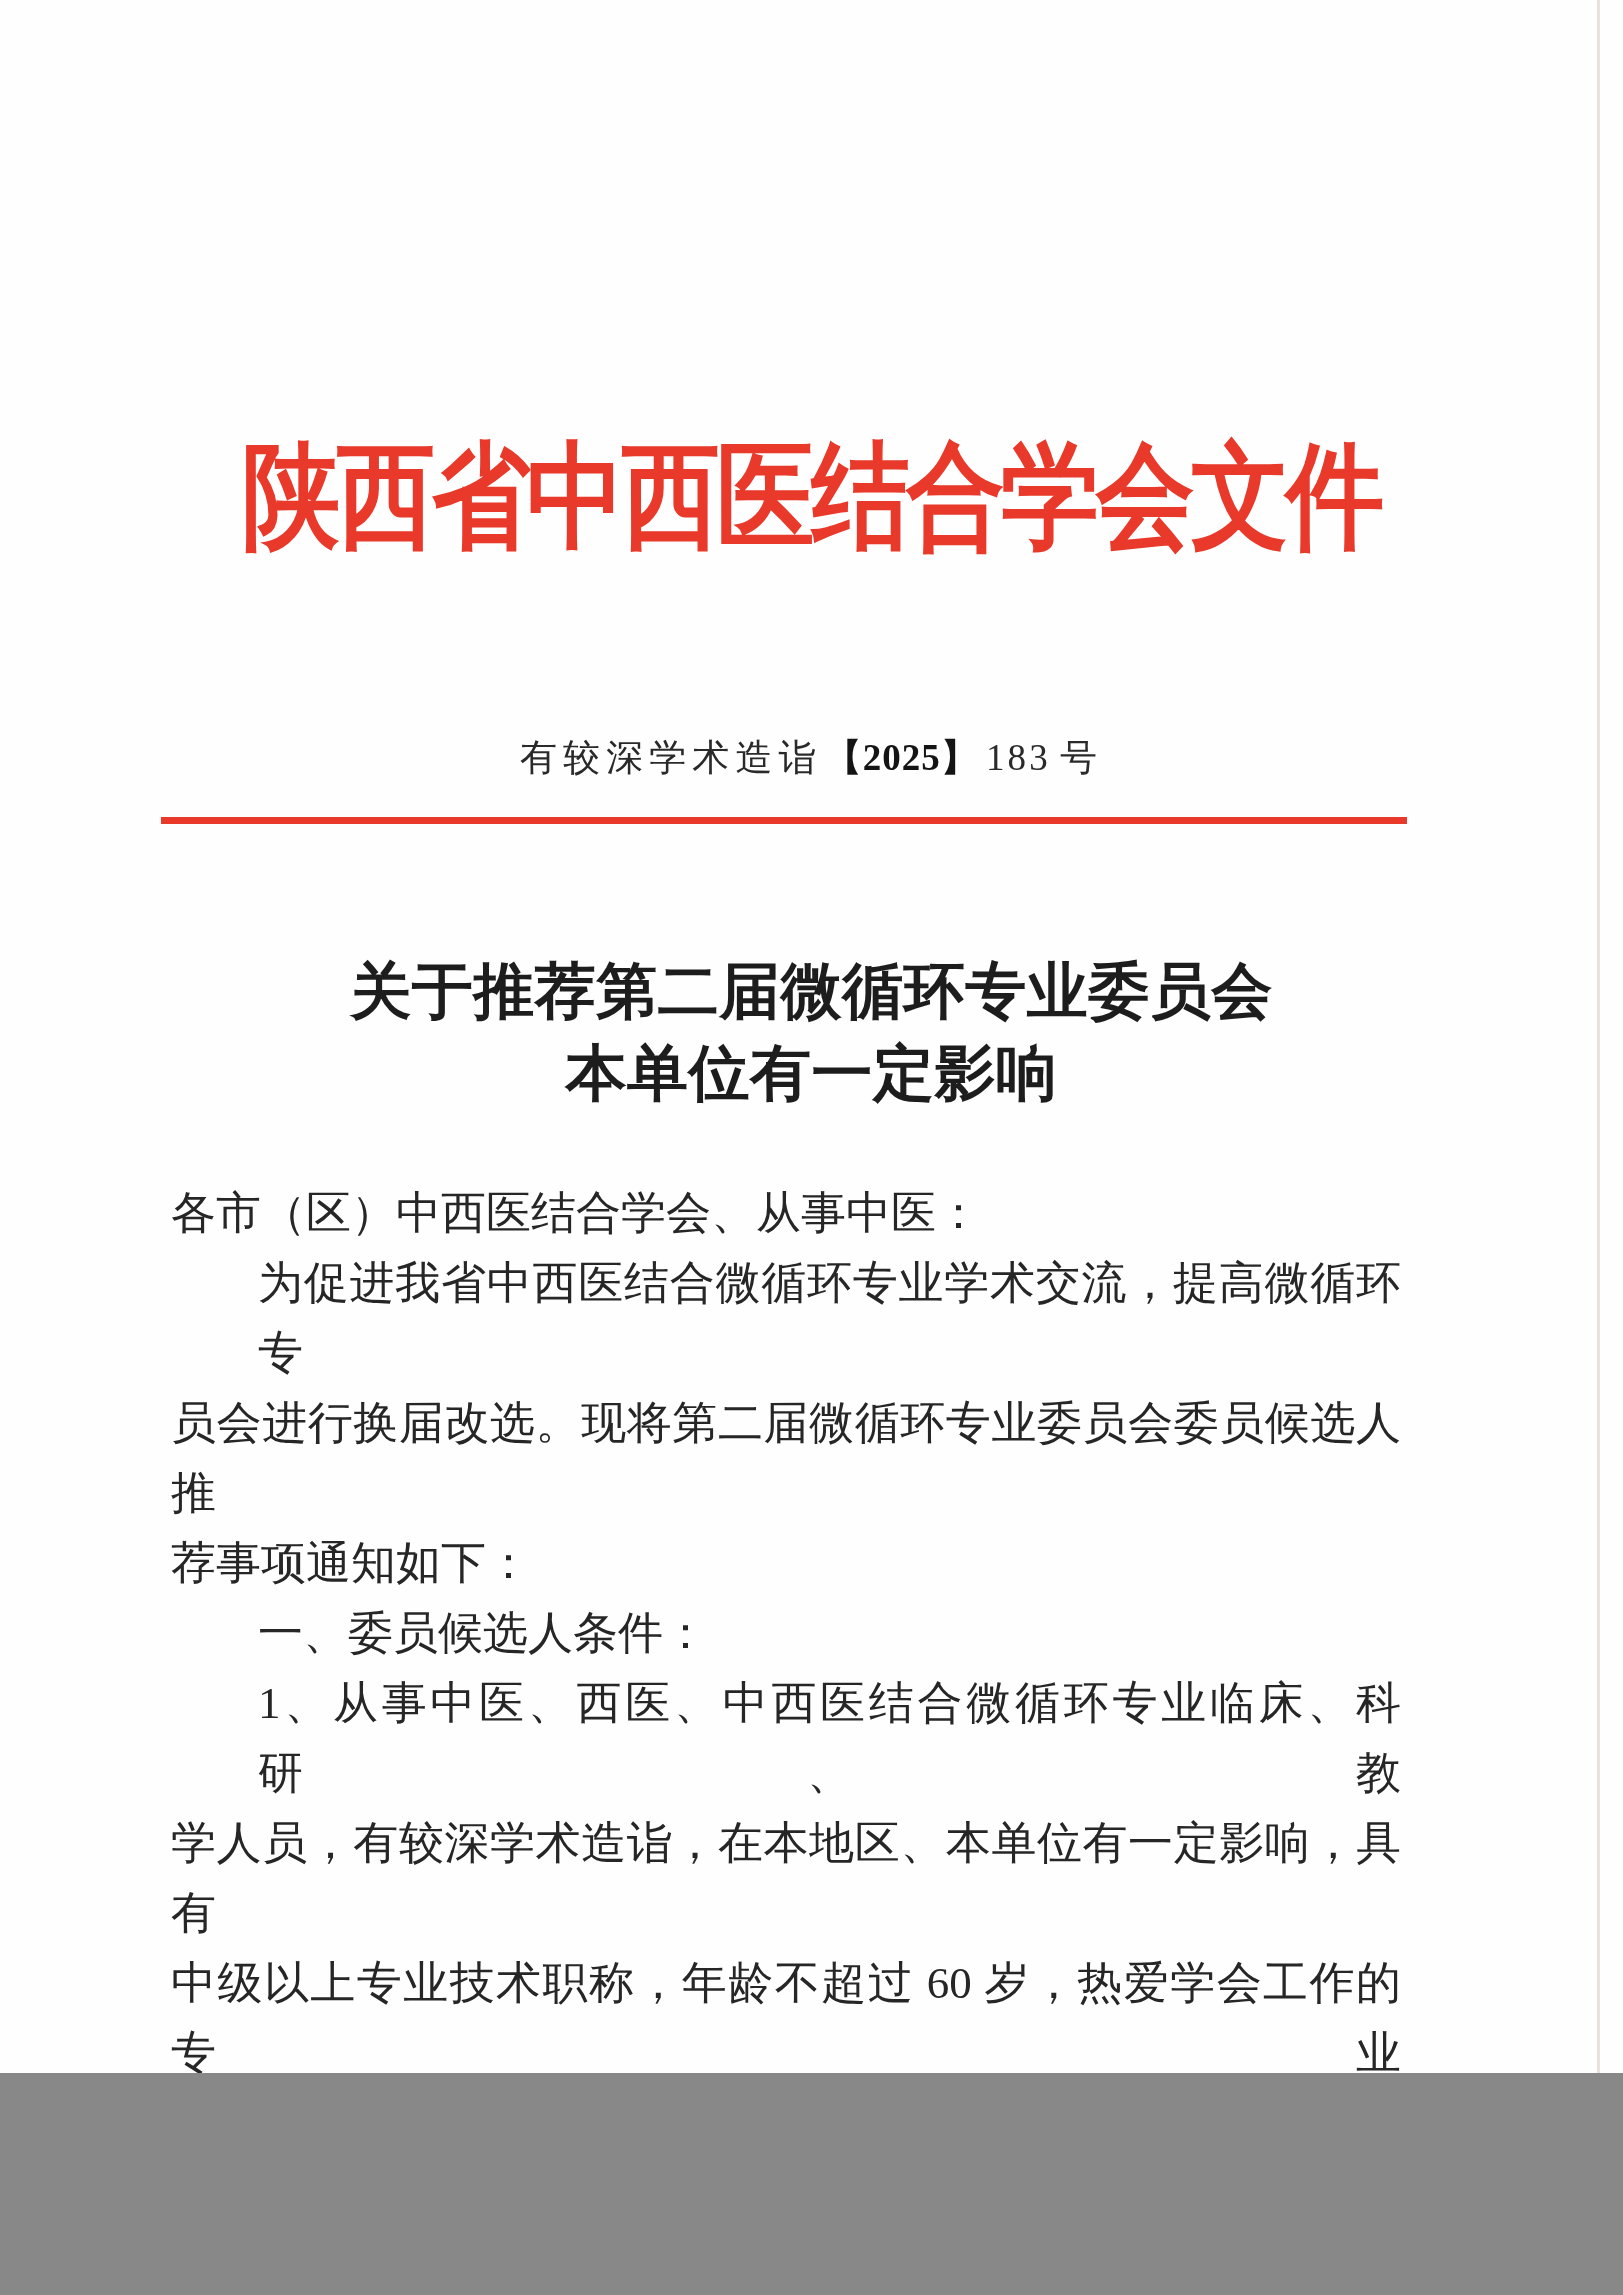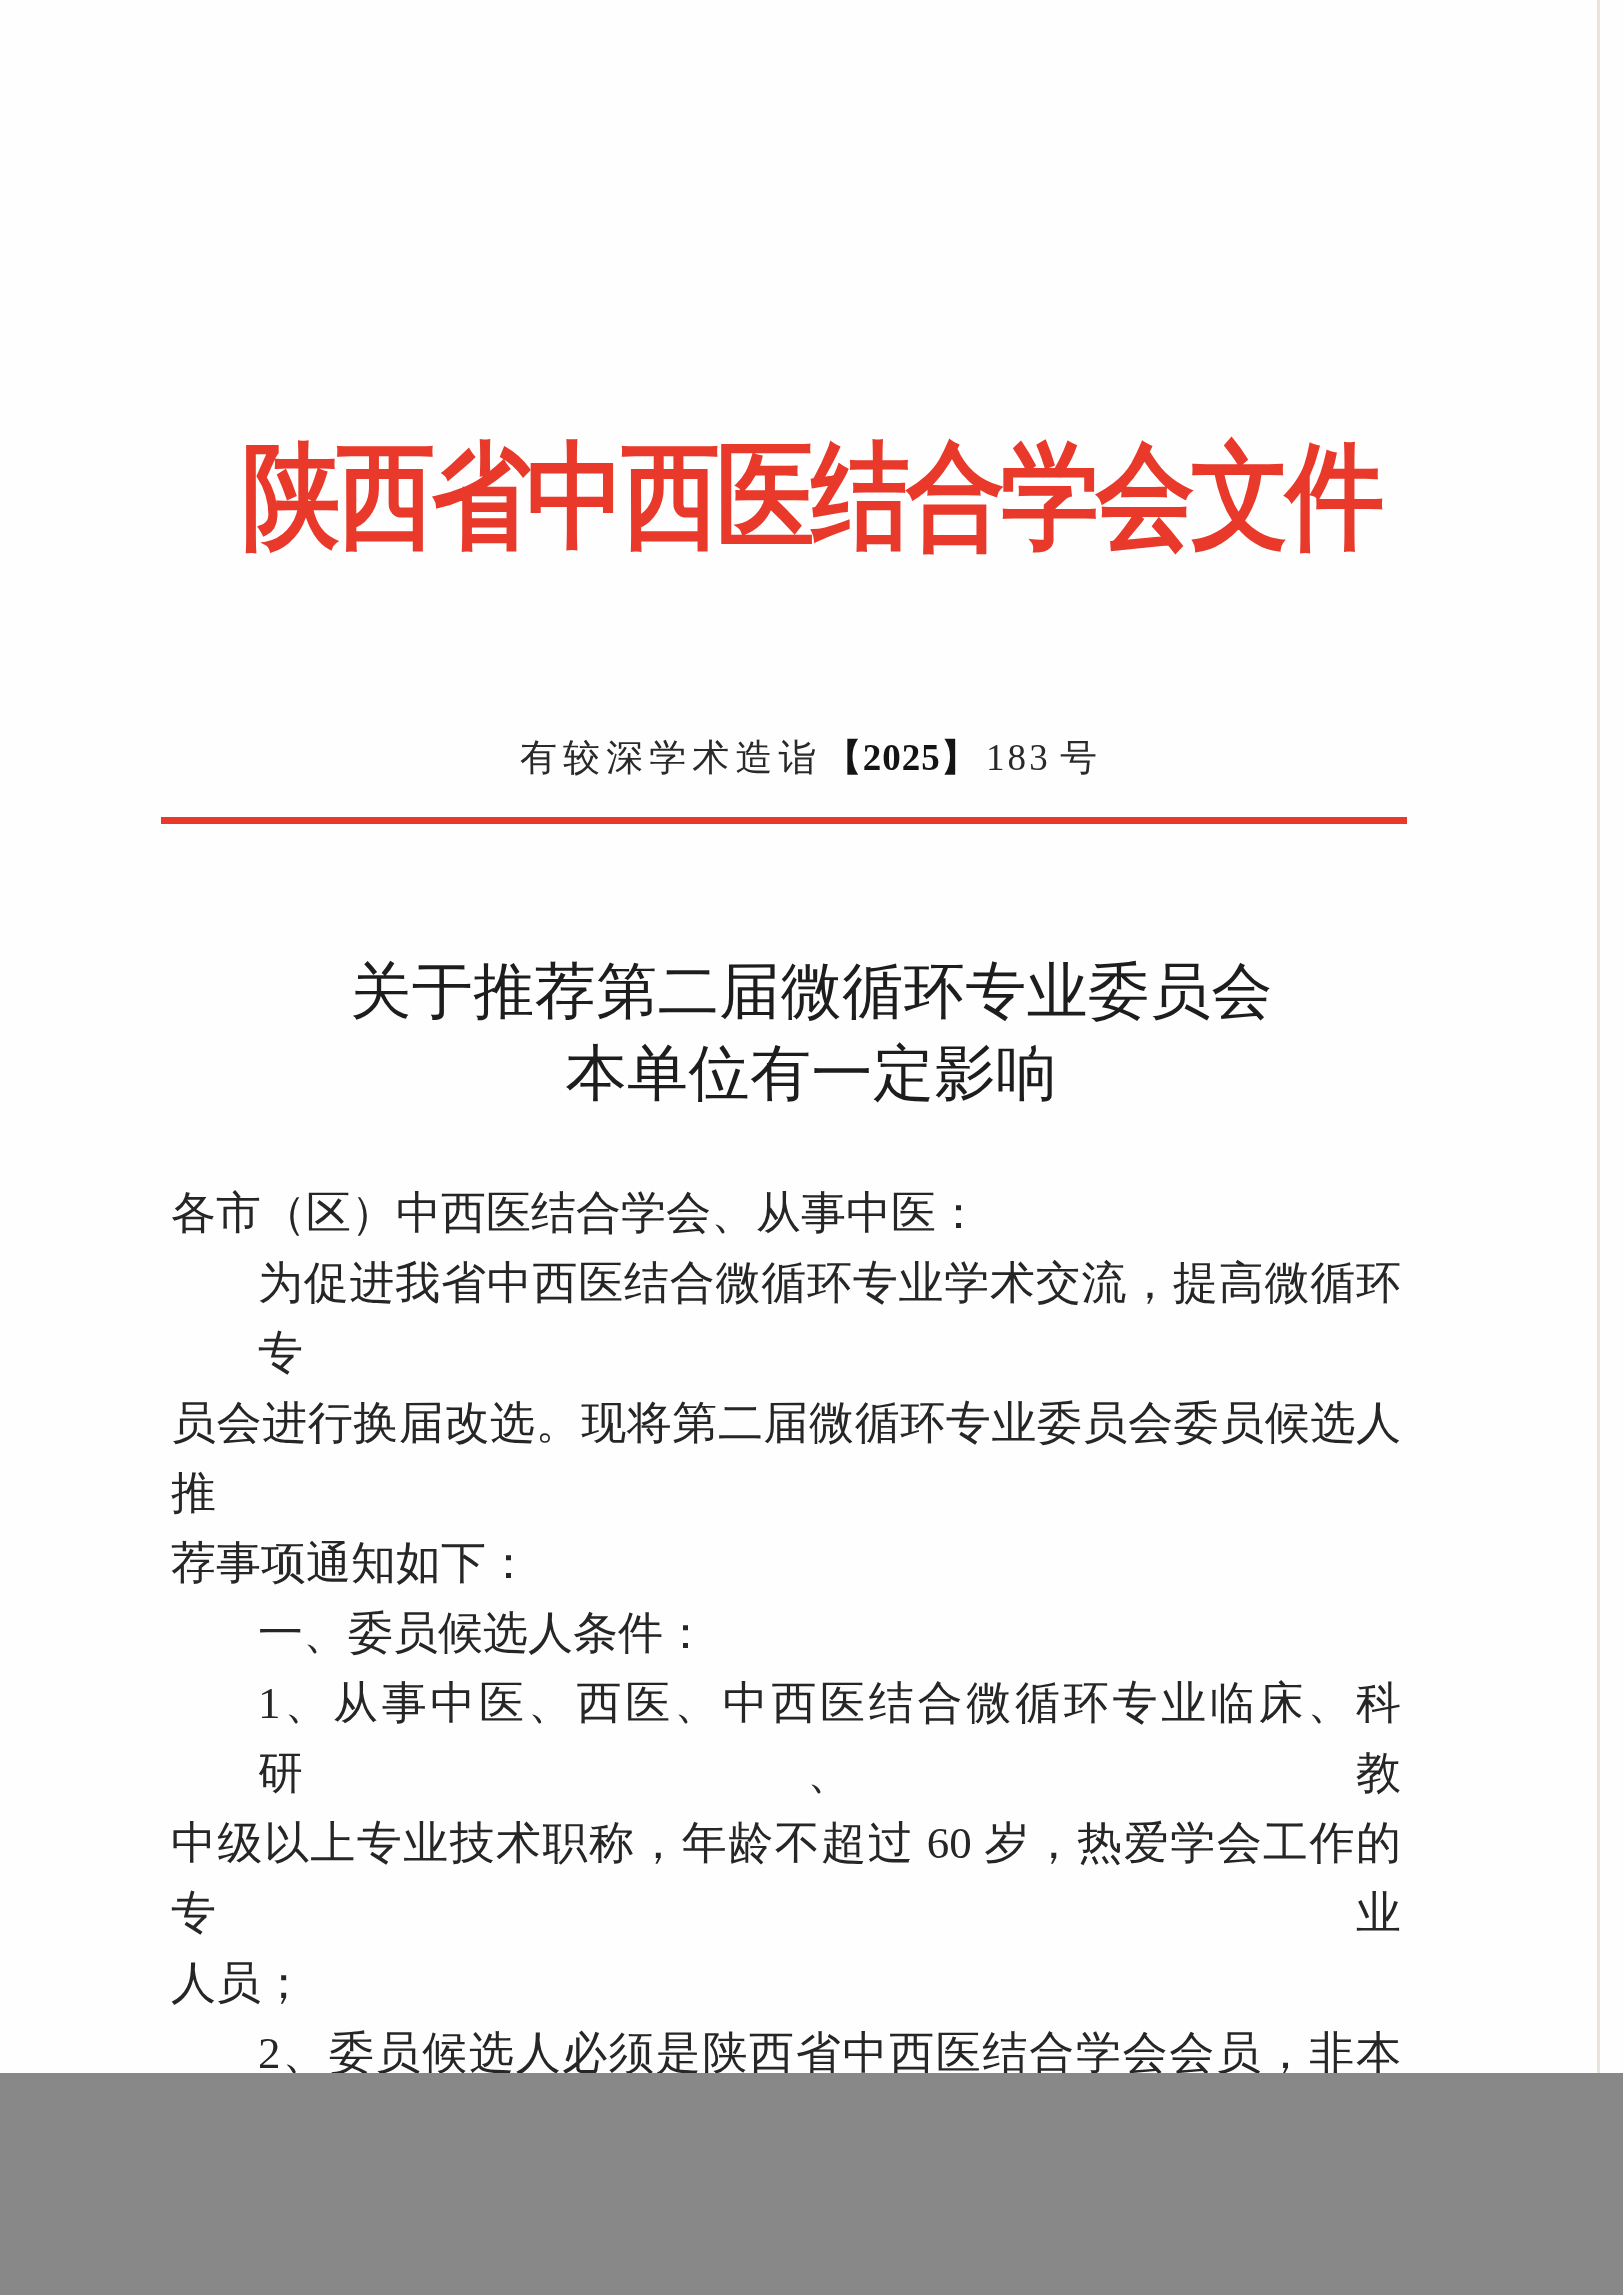--- a/index.html
+++ b/index.html
@@ -71,21 +71,21 @@
 
   
   .notice-title {
     position: absolute;
     top: 951px;
     left: 0;
     width: 100%;
     text-align: center;
     font-size: 61px;
     line-height: 82px;
-    font-weight: normal;
+    font-weight: bold;
     color: #1d1d1d;
     letter-spacing: 0.5px;
     white-space: nowrap;
   }
 
   
   .document-body {
     position: absolute;
     left: 171px;
     top: 1178px;
@@ -145,20 +145,21 @@
     <div>本单位有一定影响</div>
   </div>
 
   <div class="document-body">
     <div class="line">各市（区）中西医结合学会、从事中医：</div>
     <div class="line indent fill">为促进我省中西医结合微循环专业学术交流，提高微循环专</div>
     <div class="line fill">员会进行换届改选。现将第二届微循环专业委员会委员候选人推</div>
     <div class="line">荐事项通知如下：</div>
     <div class="line indent">一、委员候选人条件：</div>
     <div class="line indent fill">1、从事中医、西医、中西医结合微循环专业临床、科研、教</div>
+    <div class="line fill">学人员，有较深学术造诣，在本地区、本单位有一定影响，具有</div>
     <div class="line fill">中级以上专业技术职称，年龄不超过 60 岁，热爱学会工作的专业</div>
     <div class="line">人员；</div>
     <div class="line indent fill">2、委员候选人必须是陕西省中西医结合学会会员，非本会会</div>
 
   </div>
 
   <div class="scan-edge-shadow"></div>
   <div class="scan-speck speck-a"></div>
   <div class="scan-speck speck-b"></div>
   <div class="scan-speck speck-c"></div>

